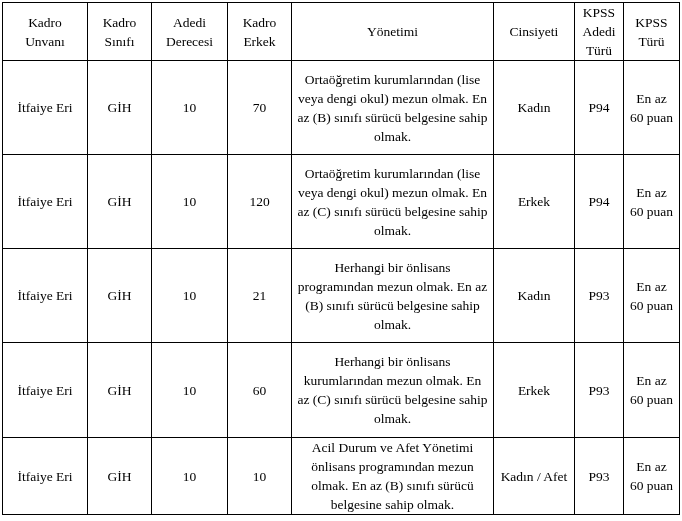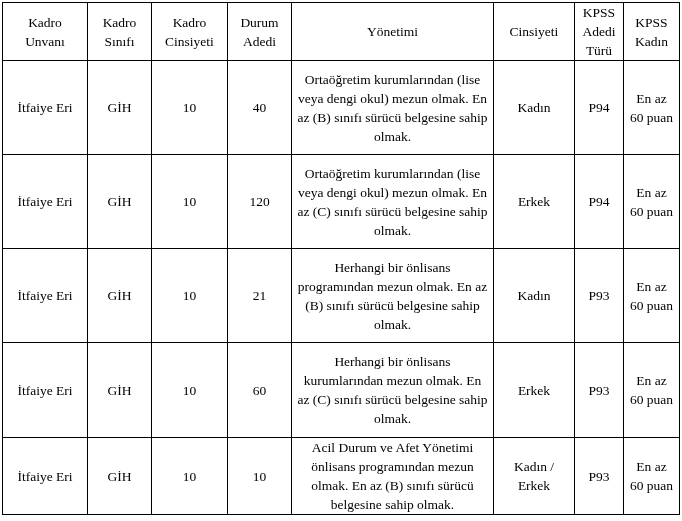--- a/index.html
+++ b/index.html
@@ -55,34 +55,34 @@
       <col class="c4">
     <col class="c5">
       <col class="c6">
       <col class="c7">
       <col class="c8">
   </colgroup>
   <thead>
     <tr class="header-row">
       <th>Kadro Unvanı</th>
       <th>Kadro Sınıfı</th>
-      <th>Kadro Cinsiyeti</th>
-      <th>Durum Adedi</th>
+      <th>Adedi Derecesi</th>
+      <th>Kadro Erkek</th>
       <th>Yönetimi</th>
       <th>Cinsiyeti</th>
       <th>KPSS Adedi Türü</th>
-      <th>KPSS Kadın</th>
+      <th>KPSS Türü</th>
     </tr>
   </thead>
   <tbody>
     <tr class="row-h-95">
       <td>İtfaiye Eri</td>
       <td>GİH</td>
       <td>10</td>
-      <td>40</td>
+      <td>70</td>
       <td>Ortaöğretim kurumlarından (lise veya dengi okul) mezun olmak. En az (B) sınıfı sürücü belgesine sahip olmak.</td>
       <td>Kadın</td>
       <td>P94</td>
       <td>En az 60 puan</td>
     </tr>
     <tr class="row-h-95">
       <td>İtfaiye Eri</td>
       <td>GİH</td>
       <td>10</td>
       <td>120</td>
@@ -110,18 +110,18 @@
       <td>Erkek</td>
       <td>P93</td>
       <td>En az 60 puan</td>
     </tr>
     <tr class="row-h-73">
       <td>İtfaiye Eri</td>
       <td>GİH</td>
       <td>10</td>
       <td>10</td>
       <td>Acil Durum ve Afet Yönetimi önlisans programından mezun olmak. En az (B) sınıfı sürücü belgesine sahip olmak.</td>
-      <td>Kadın / Erkek</td>
+      <td>Kadın / Afet</td>
       <td>P93</td>
       <td>En az 60 puan</td>
     </tr>
   </tbody>
 </table>
 
 </body></html>

